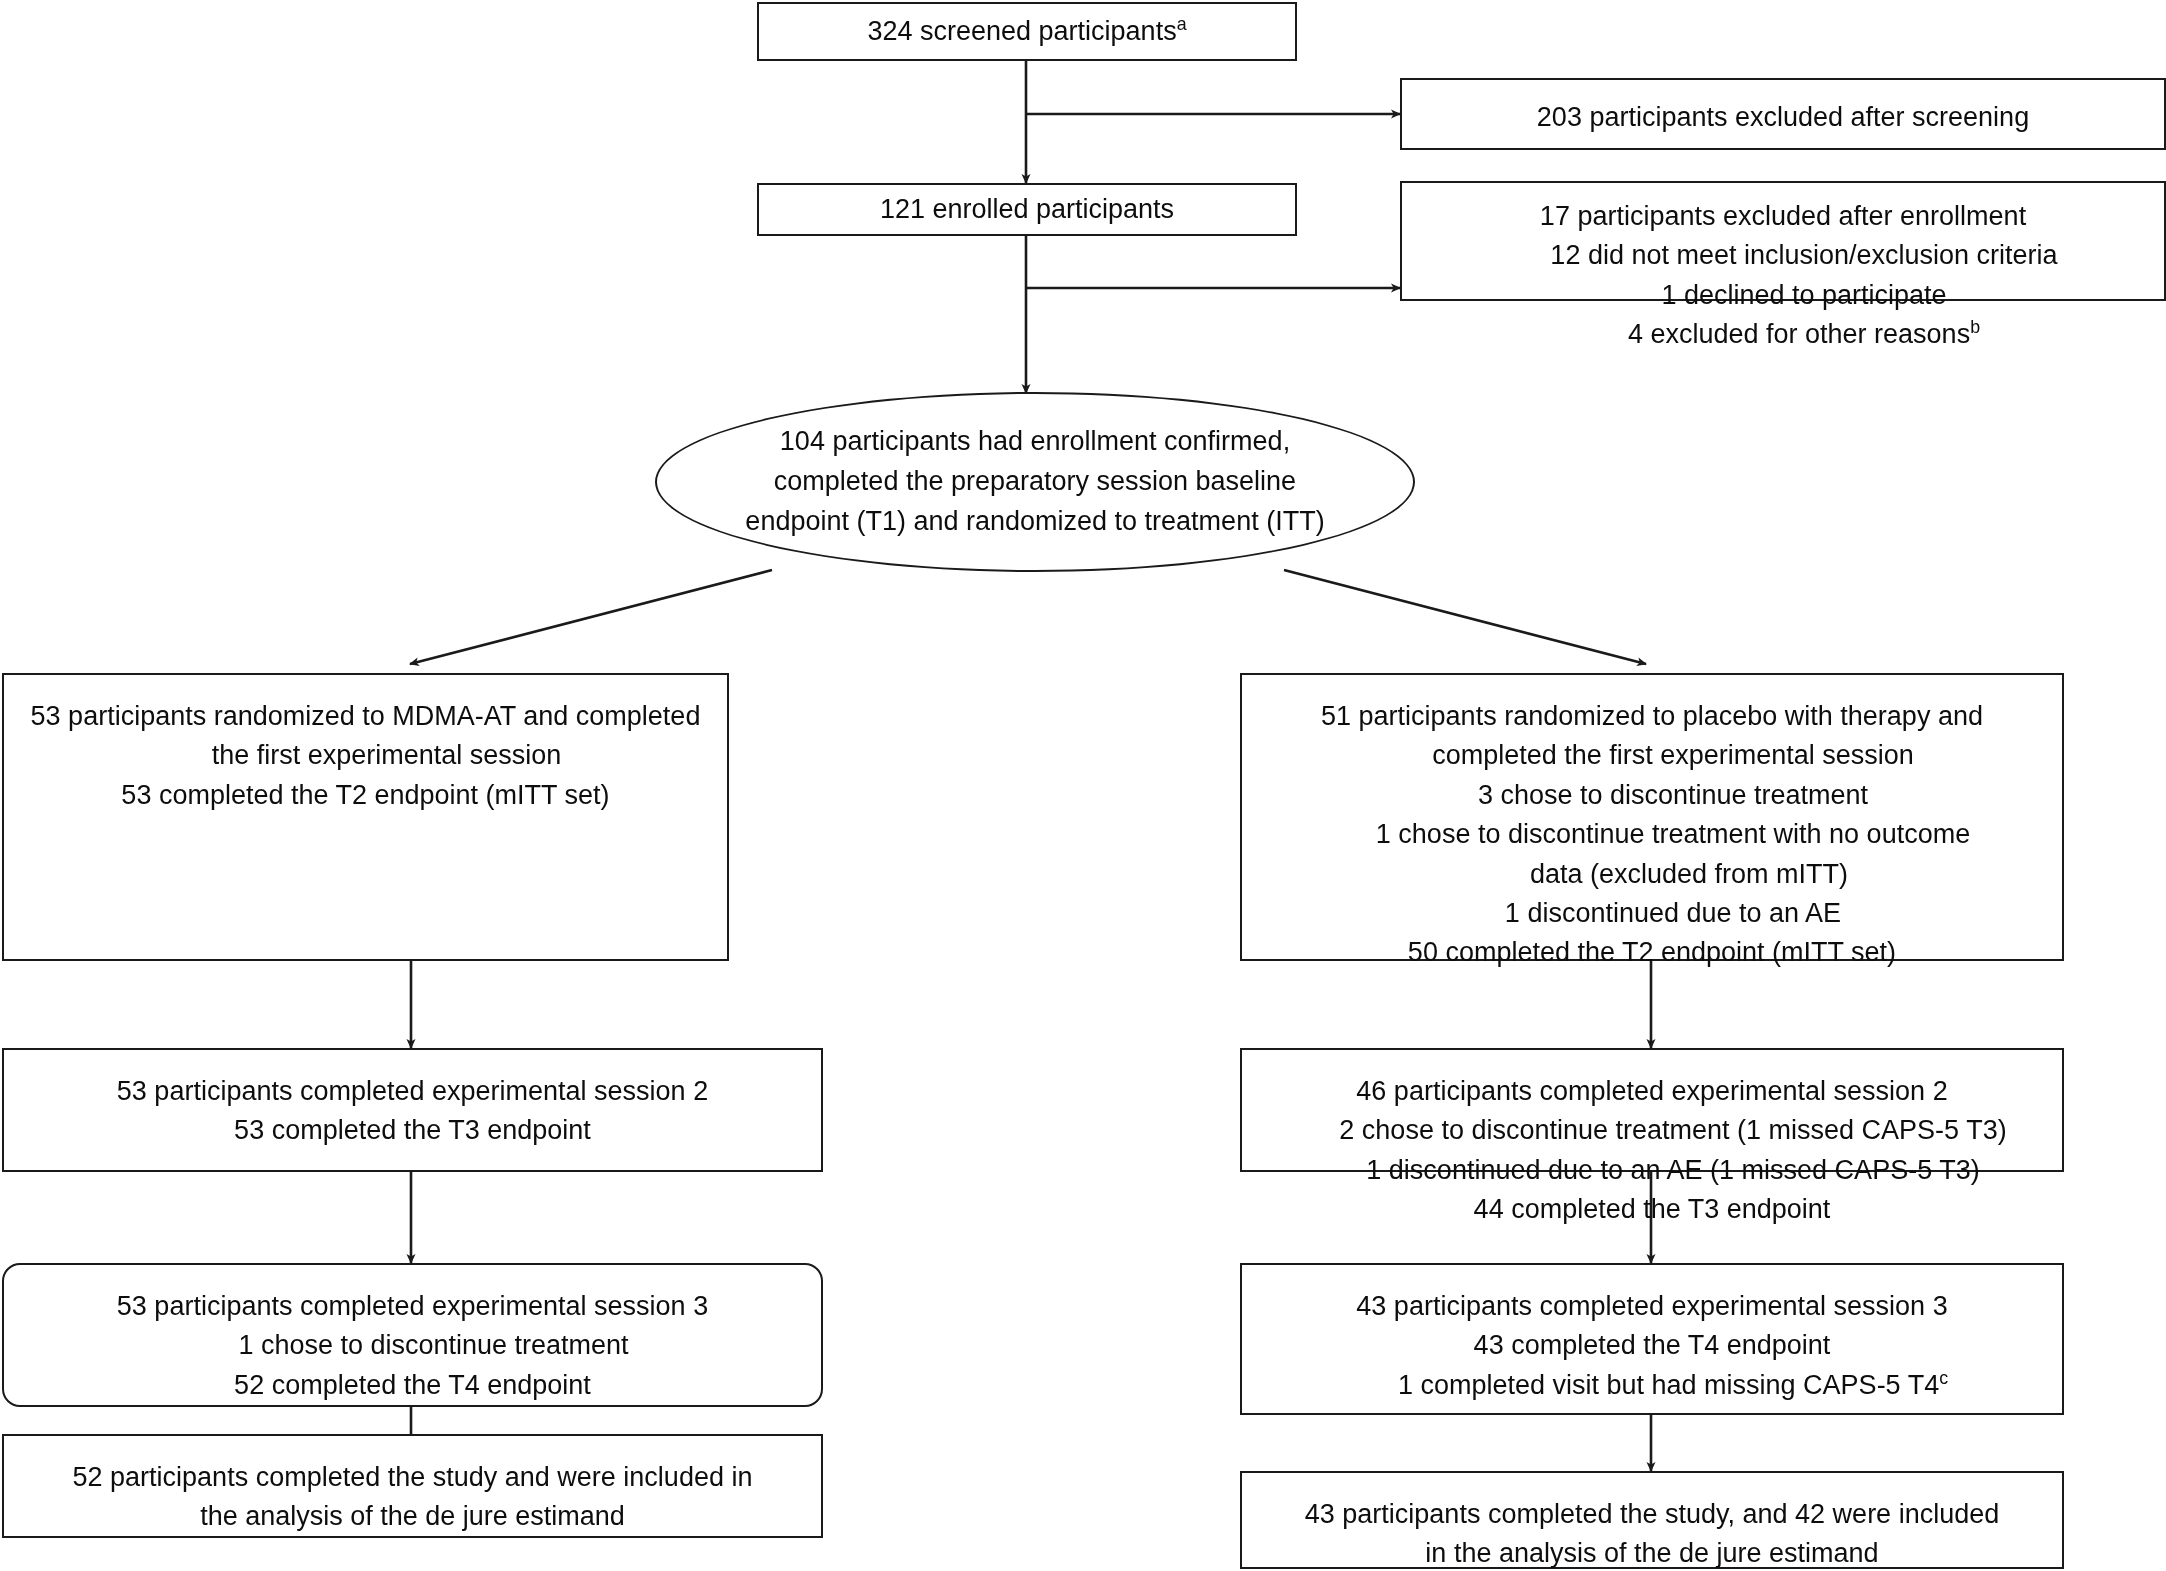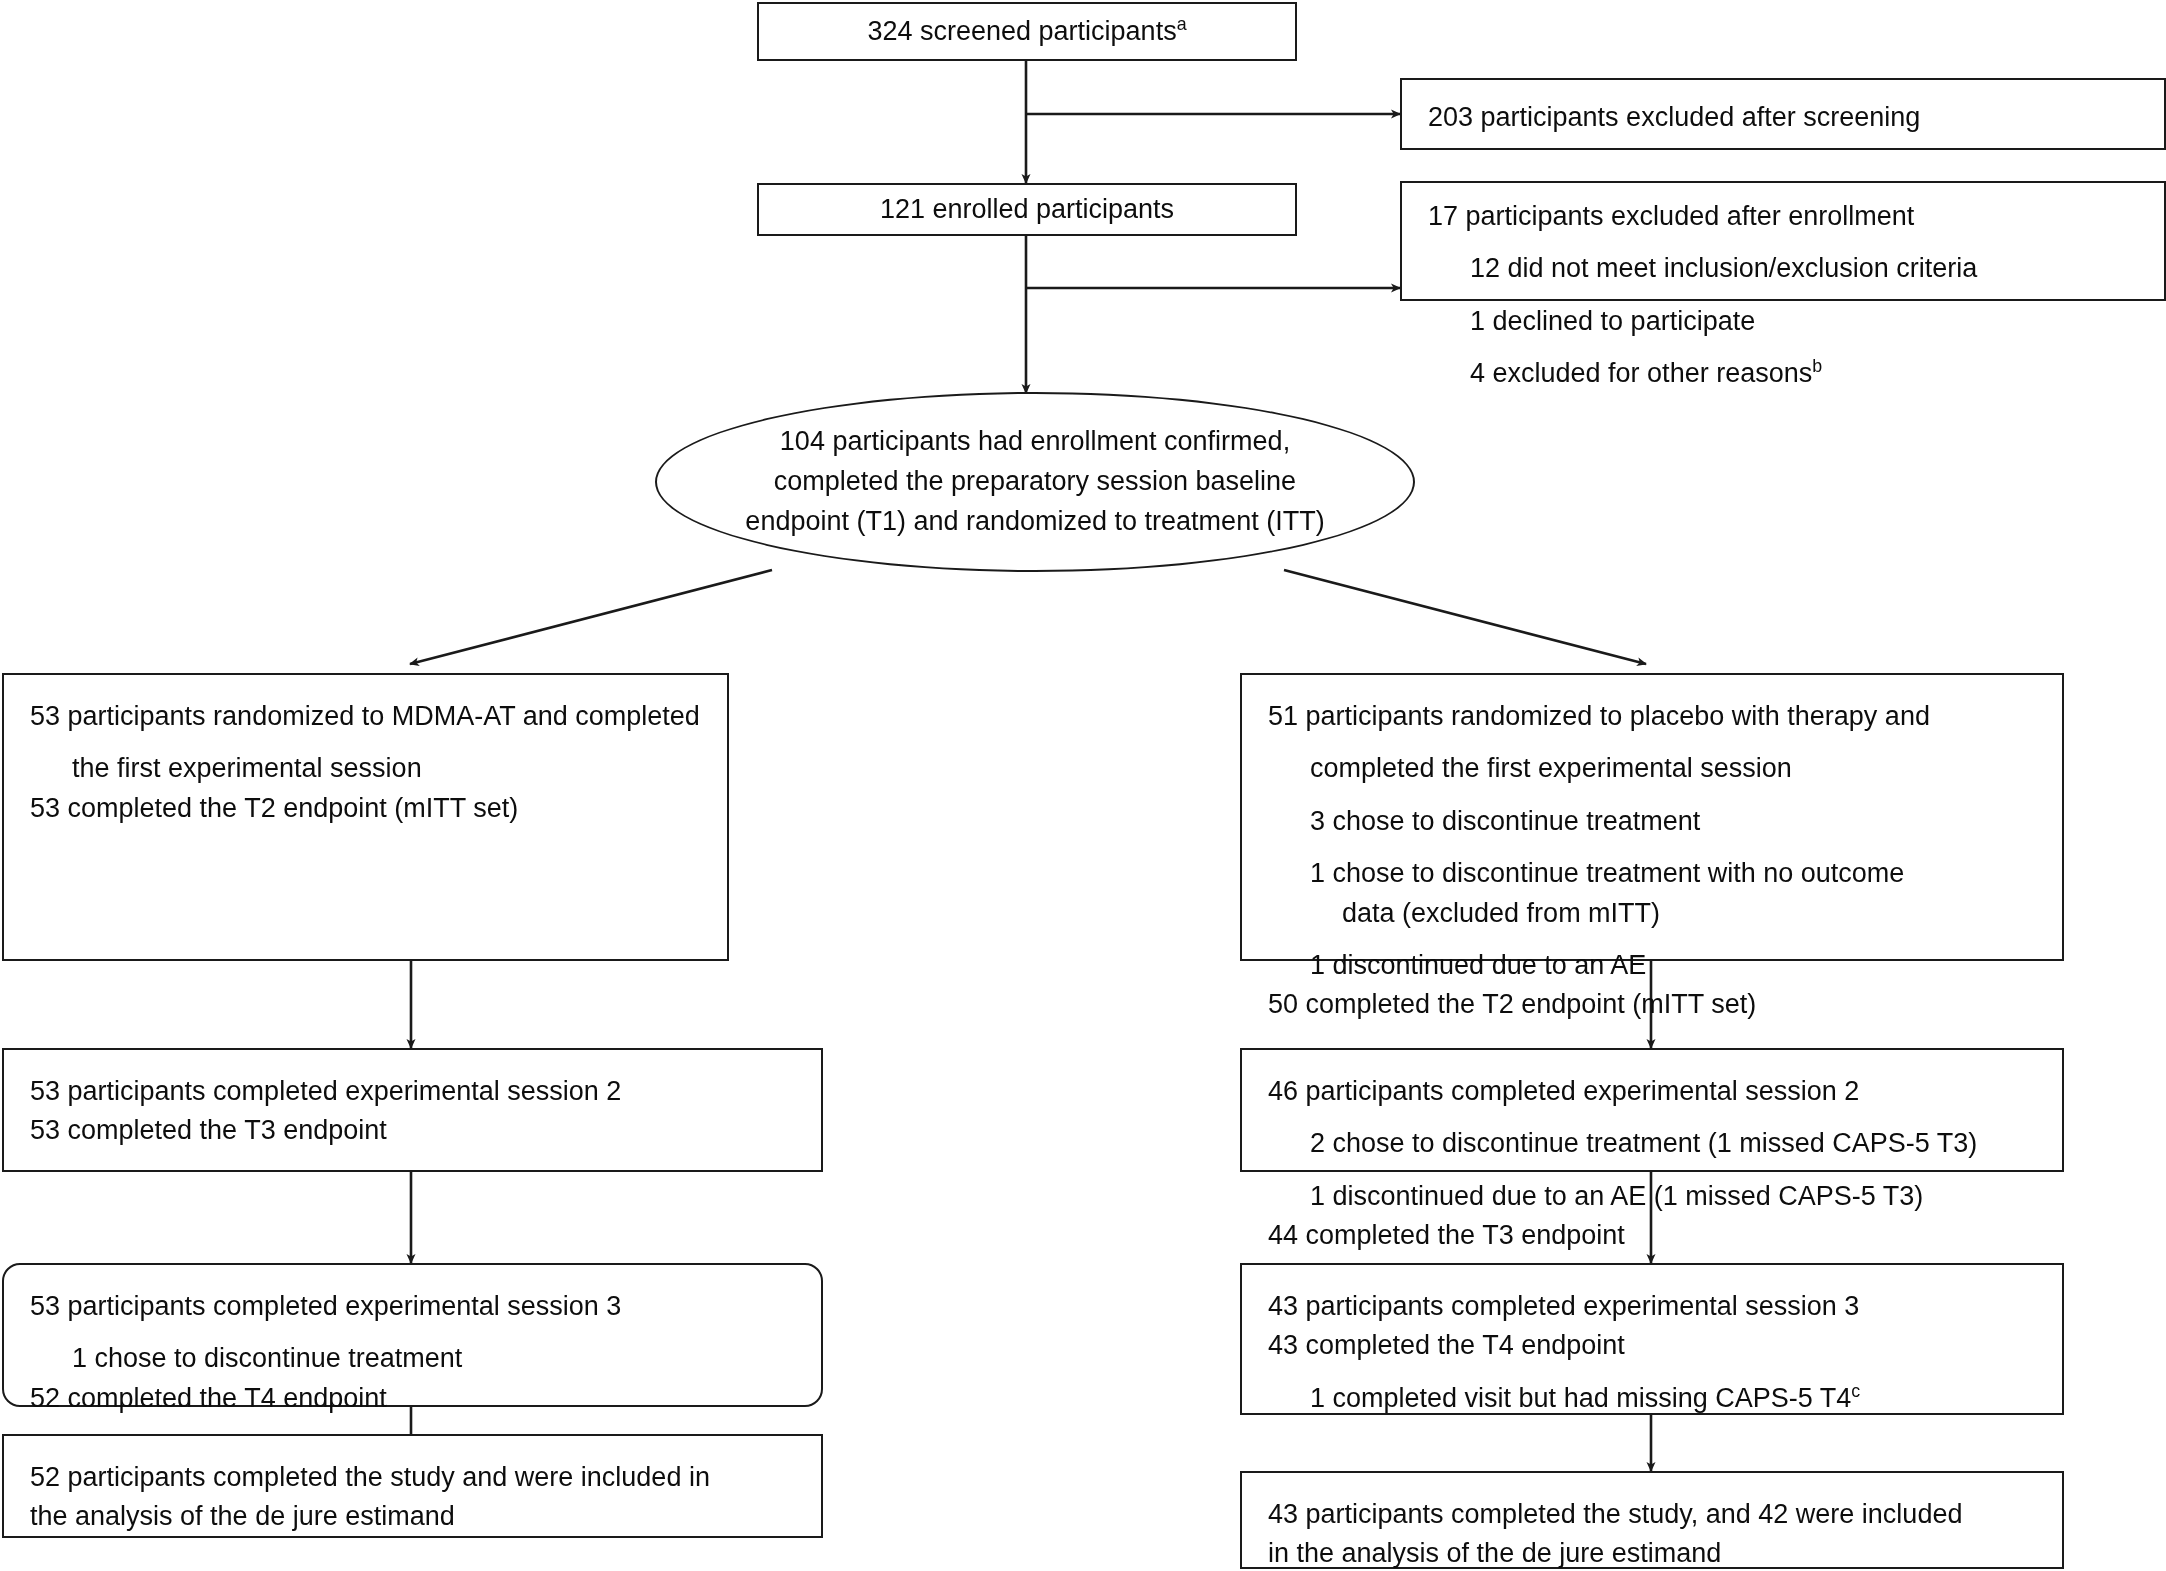--- a/index.html
+++ b/index.html
@@ -34,39 +34,39 @@
     color: #0d0d0d;
   }
   .node.center {
     display: flex;
     align-items: center;
     justify-content: center;
     text-align: center;
   }
   .node.left-text {
     padding: 22px 26px 0 26px;
-    text-align: left;
+    text-align: center;
   }
   .ellipse-node {
     position: absolute;
     box-sizing: border-box;
     border: 2px solid #1a1a1a;
     border-radius: 50%;
     background: #ffffff;
     display: flex;
     align-items: center;
     justify-content: center;
     text-align: center;
     font-size: 27px;
     line-height: 1.48;
     color: #0d0d0d;
   }
   .lines { display: block; }
   .line { display: block; white-space: pre; }
-  .indent-1 { padding-left: 42px; margin-top: 13px; }
+  .indent-1 { padding-left: 42px; }
   .indent-2 { padding-left: 74px; }
   sup {
     font-size: 0.66em;
     vertical-align: super;
     line-height: 0;
   }
 </style>
 </head>
 <body>
 

